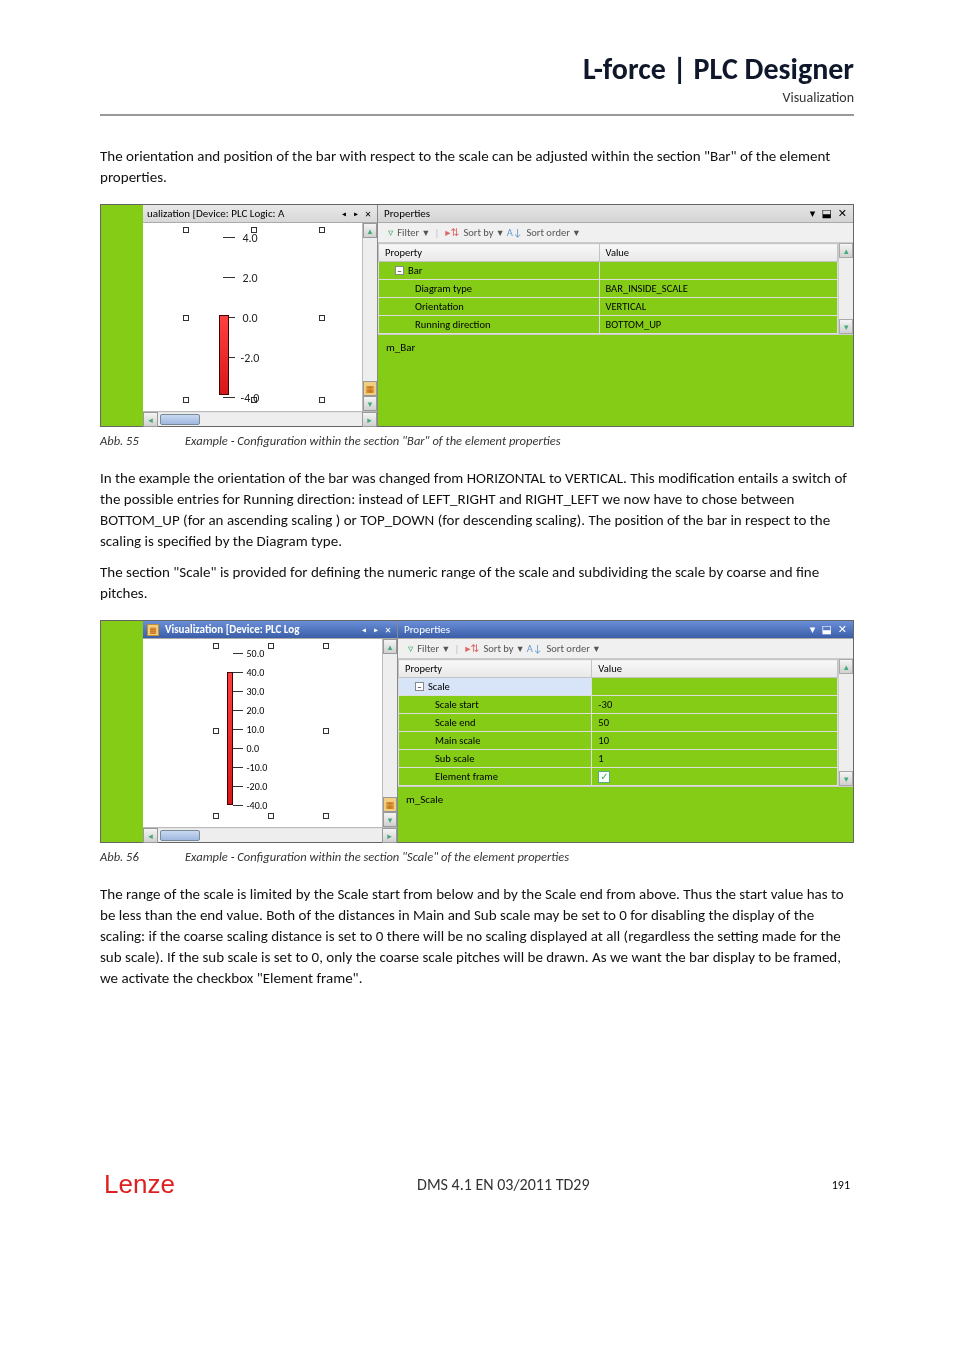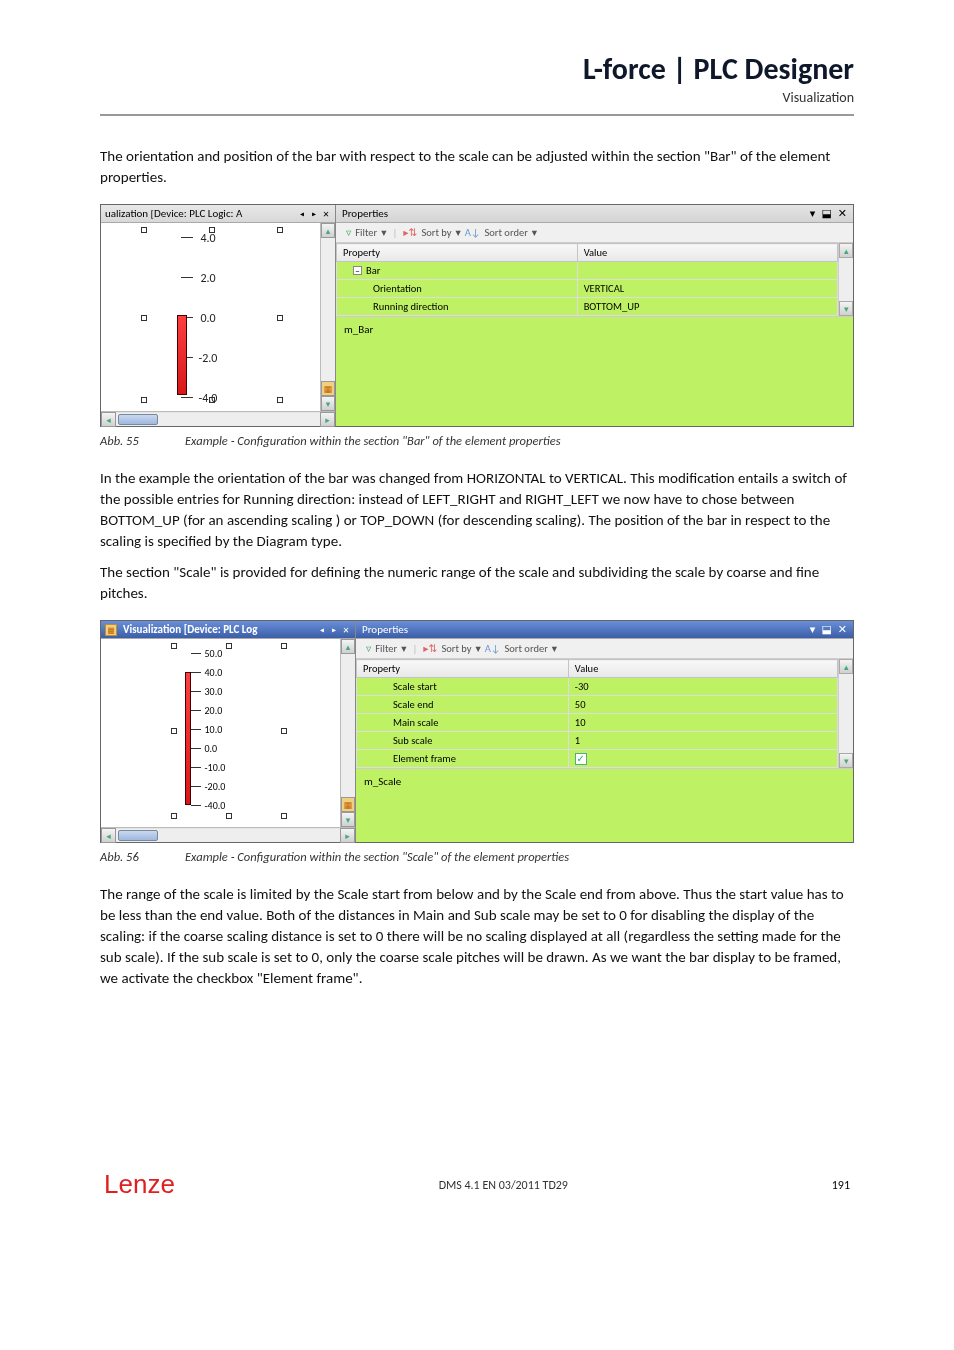--- a/index.html
+++ b/index.html
@@ -5,21 +5,21 @@
   * { box-sizing: border-box; margin: 0; padding: 0; }
   body { font-family: Calibri, Arial, sans-serif; font-size: 14px; background: #fff; color: #000; width: 954px; }
   .page { padding: 50px 100px 30px 100px; }
   .header { text-align: right; margin-bottom: 8px; }
   .header-title { font-size: 30px; font-weight: bold; color: #0f172a; }
   .header-sub { font-size: 14px; color: #333; margin-top: 2px; }
   .header-rule { border: 0; border-top: 2px solid #999; margin: 6px 0 30px 0; }
   .body-text { font-size: 15px; line-height: 1.4; margin: 10px 0; color: #111; }
   .caption { font-size: 12.5px; font-style: italic; color: #333; margin: 6px 0 20px 0; }
   .caption-num { display: inline-block; width: 85px; }
-  .screenshot { border: 1px solid #666; background: #bef264; display: flex; font-size: 11px; margin-top: 16px; }
+  .screenshot { border: 1px solid #666; background: #84cc16; display: flex; font-size: 11px; margin-top: 16px; padding-left: 42px; }
   .vis-pane { width: 235px; border-right: 1px solid #888; display: flex; flex-direction: column; }
   .vis-titlebar { background: linear-gradient(#e8e8e8,#d8d8d8); padding: 2px 4px; font-size: 11px; display: flex; align-items: center; gap: 4px; border-bottom: 1px solid #aaa; }
   .vis-titlebar.active { background: linear-gradient(#6a8fd8,#3a5fa8); color: #fff; }
   .tab-btns { margin-left: auto; display: flex; gap: 2px; font-family: monospace; font-size: 10px; }
   .tab-btns span { padding: 0 2px; cursor: default; }
   .vis-canvas { flex: 1; position: relative; background: #fff; padding: 4px; }
   .bar-gauge { position: relative; width: 180px; height: 180px; margin: 0 auto; }
   .gauge-handle { position: absolute; width: 6px; height: 6px; border: 1px solid #333; background: #fff; }
   .gauge-tick { position: absolute; width: 12px; border-top: 1px solid #333; }
   .gauge-lbl { position: absolute; font-size: 12px; color: #222; }
@@ -53,21 +53,21 @@
   .grid-vtrack { flex: 1; background: #eee; }
   .props-footer { padding: 6px 8px; border-top: 1px solid #ccc; font-size: 11px; min-height: 42px; }
   .chk { display: inline-block; width: 12px; height: 12px; border: 1px solid #5a8; background: #fff; text-align: center; line-height: 10px; font-size: 10px; color: #2a6; }
   .bar-gauge2 { position: relative; width: 160px; height: 180px; margin: 0 auto; }
   .g2-frame { position: absolute; left: 50px; top: 5px; width: 30px; height: 160px; }
   .g2-tick { position: absolute; left: 0; width: 10px; border-top: 1px solid #333; }
   .g2-lbl { position: absolute; left: 14px; font-size: 10px; }
   .g2-bar { position: absolute; left: -6px; width: 6px; background: linear-gradient(#ff4040,#d81818); border: 1px solid #400; }
   .footer { display: flex; align-items: center; justify-content: space-between; margin-top: 180px; padding: 0 4px; }
   .logo { font-size: 26px; font-weight: normal; color: #e02020; font-family: Arial, sans-serif; }
-  .foot-center { font-size: 12px; color: #333; }
+  .foot-center { font-size: 16px; color: #333; }
   .page-num { font-size: 12px; }
   .vis-icon { display:inline-block; width:12px; height:12px; background:#f0d080; border:1px solid #c09030; margin-right:2px; font-size:8px; line-height:10px; text-align:center; color:#c06000;}
 </style>
 </head>
 <body>
 
 <div class="page">
   <div class="header">
     <div class="header-title">L-force | PLC Designer</div>
     <div class="header-sub">Visualization</div>
@@ -149,20 +149,24 @@
       <div class="props-grid-wrap">
         <table class="props-grid">
           <tbody>
               <tr>
             <th style="width:48%">Property</th>
             <th>Value</th>
           </tr>
           <tr>
                 <td class="indent1"><span class="expander">−</span><span>Bar</span></td>
                 <td></td>
+              </tr>
+          <tr>
+                <td class="indent2">Diagram type</td>
+                <td>BAR_INSIDE_SCALE</td>
               </tr>
           <tr>
                 <td class="indent2">Orientation</td>
                 <td>VERTICAL</td>
               </tr>
           <tr>
                 <td class="indent2">Running direction</td>
                 <td>BOTTOM_UP</td>
               </tr>
         </tbody>
@@ -265,20 +269,24 @@
           <span>▾</span>
       </div>
       <div class="props-grid-wrap">
         <table class="props-grid">
           <tbody>
               <tr>
             <th style="width:44%">Property</th>
             <th>Value</th>
           </tr>
           <tr>
+                <td class="indent1 sel"><span class="expander">−</span><span>Scale</span></td>
+                <td></td>
+              </tr>
+          <tr>
                 <td class="indent2">Scale start</td>
                 <td>-30</td>
               </tr>
           <tr>
                 <td class="indent2">Scale end</td>
                 <td>50</td>
               </tr>
           <tr>
                 <td class="indent2">Main scale</td>
                 <td>10</td>

